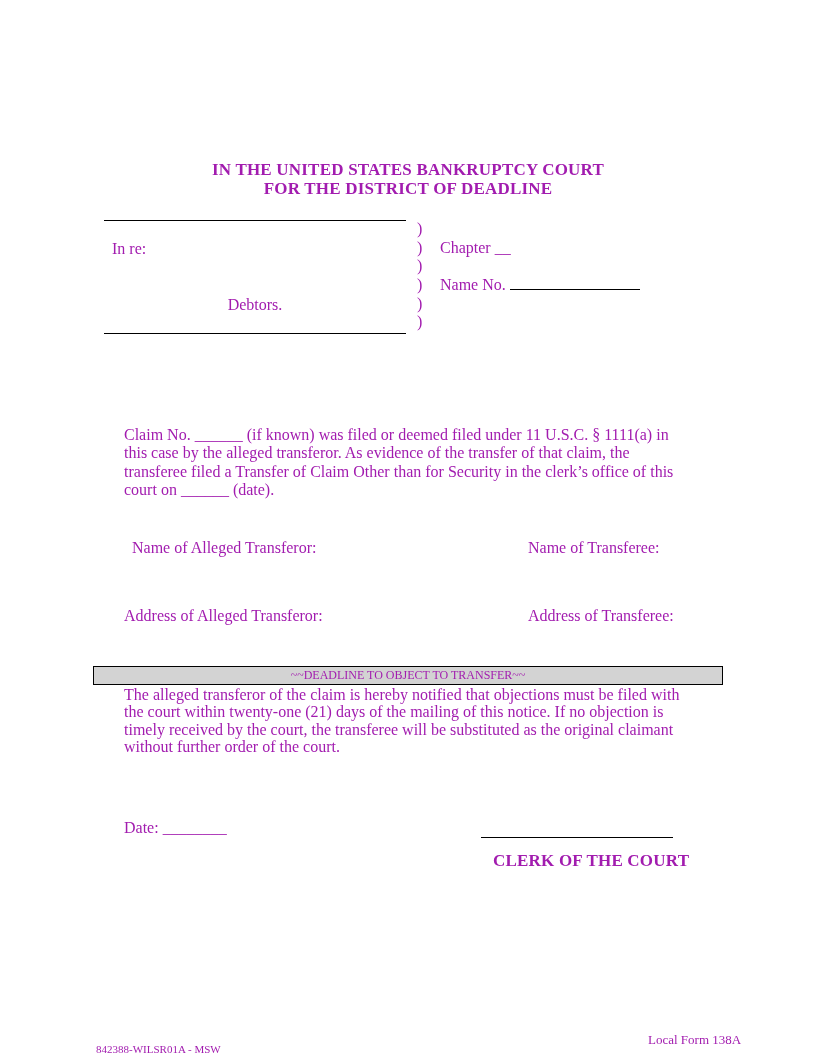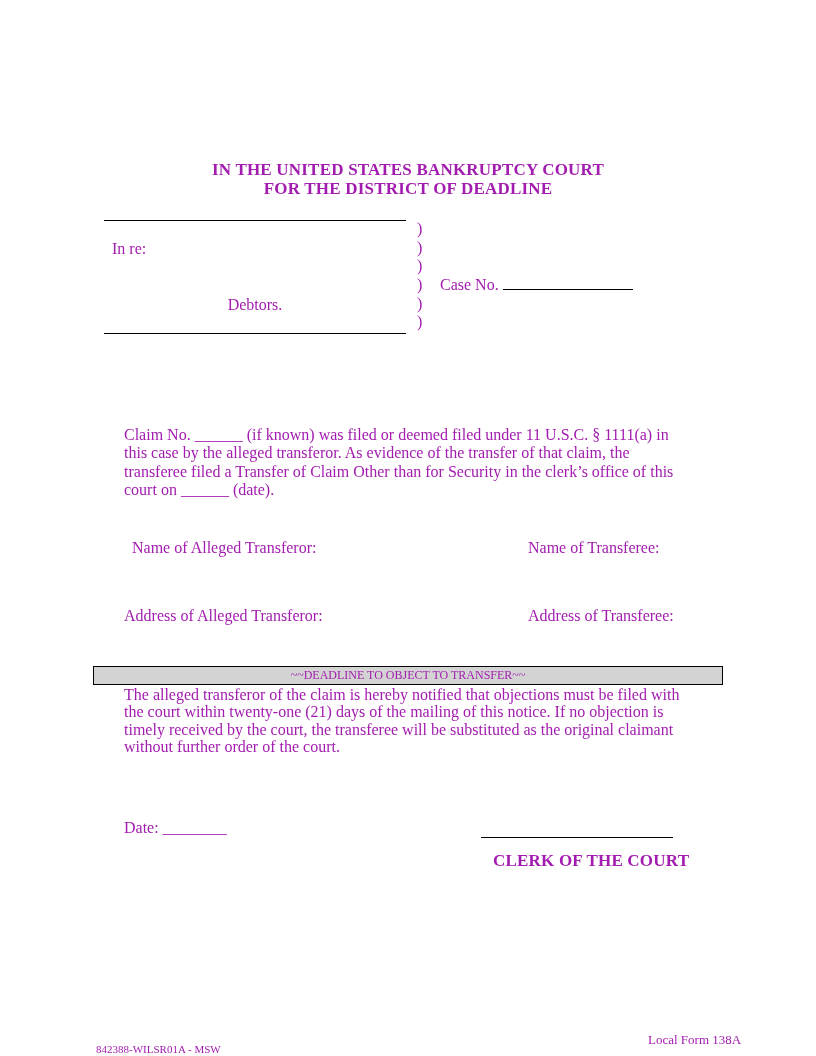--- a/index.html
+++ b/index.html
@@ -152,22 +152,23 @@
     </div>
     <div class="cap-mid">
       <span class="r1">)</span>
       <span class="r2">)</span>
       <span class="r3">)</span>
       <span class="r4">)</span>
       <span class="r5">)</span>
       <span class="r6">)</span>
     </div>
     <div class="cap-right">
+      <div class="r2">Chapter __</div>
       <div class="r4">
-        <span>Case No.</span><span class="blank-line case-no-line"></span>
+        <span>Name No.</span><span class="blank-line case-no-line"></span>
       </div>
     </div>
   </div>
 
 
   <div class="notice-body">Claim No. ______ (if known) was filed or deemed filed under 11 U.S.C. § 1111(a) in this case by the alleged transferor. As evidence of the transfer of that claim, the transferee filed a Transfer of Claim Other than for Security in the clerk’s office of this court on ______ (date).</div>
 
   <div class="label-abs pos-transferor-name">Name of Alleged Transferor:</div>
   <div class="label-abs pos-transferee-name">Name of Transferee:</div>
   <div class="label-abs pos-transferor-addr">Address of Alleged Transferor:</div>

